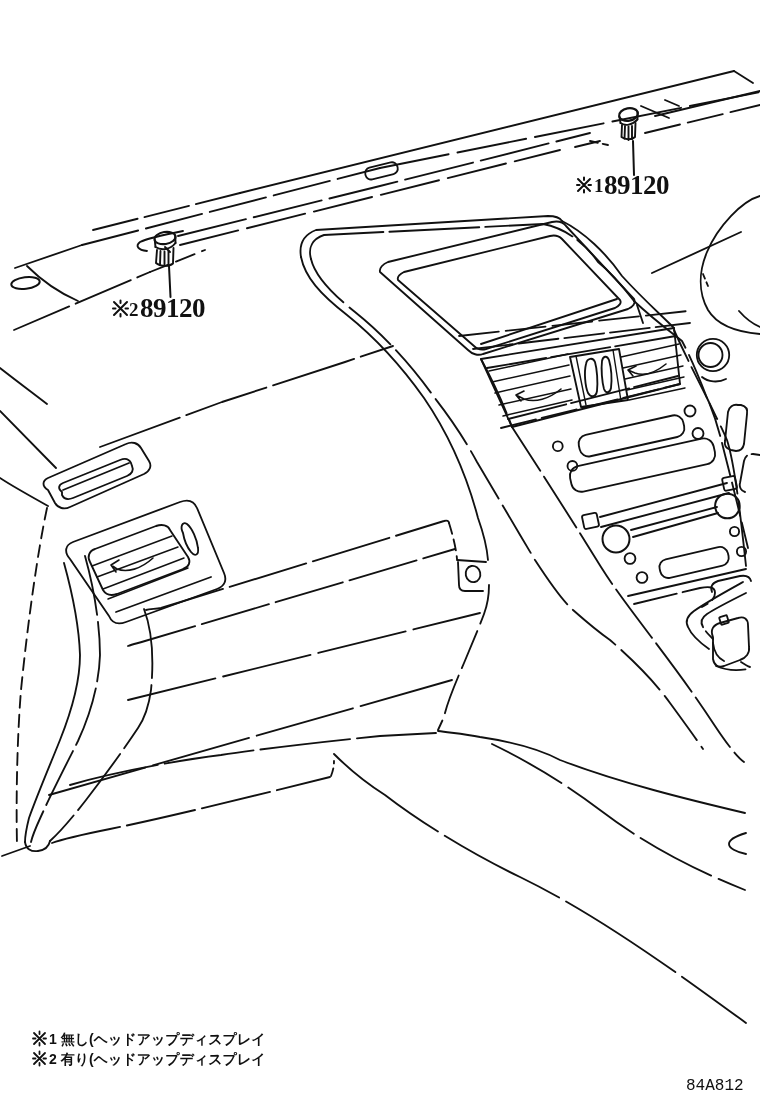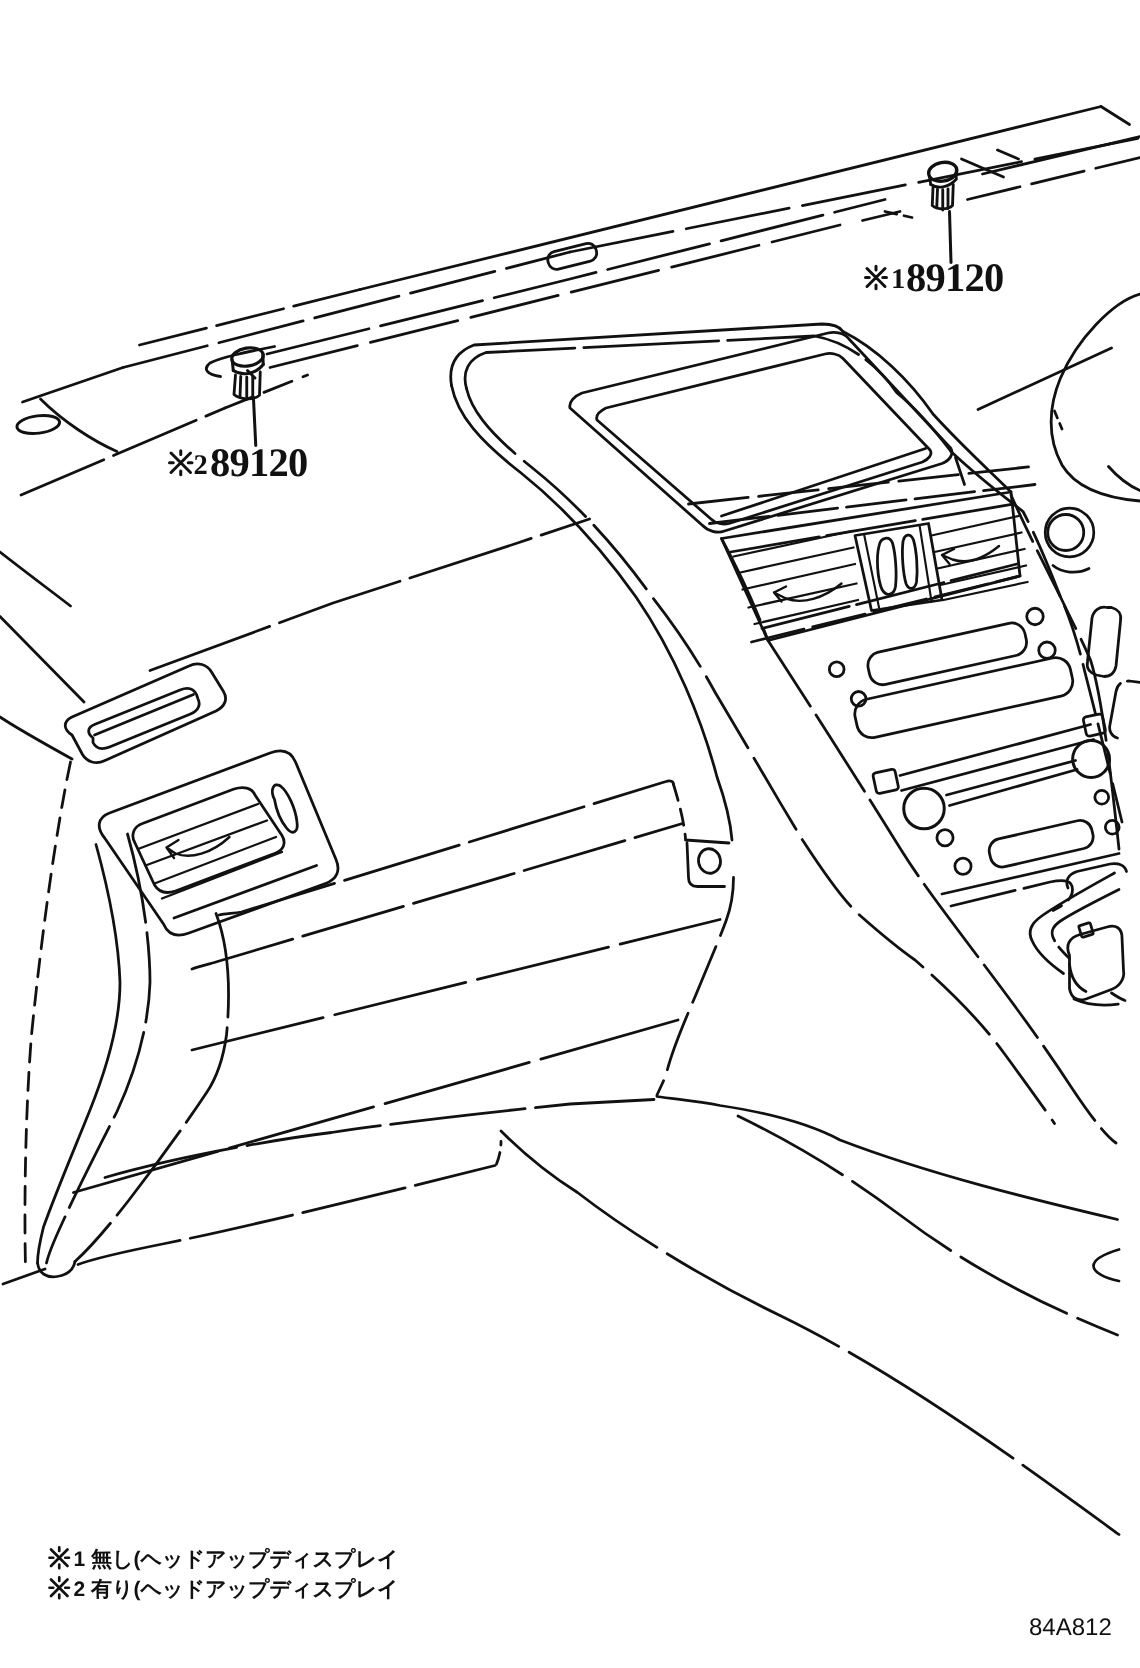--- a/index.html
+++ b/index.html
@@ -312,14 +312,14 @@
 
 <g stroke-width="1.8">
 <path d="M34,1053 L45,1064 M45,1053 L34,1064 M39.5,1051.5 L39.5,1054 M39.5,1063 L39.5,1065.5 M33,1058.5 L35.5,1058.5 M43.5,1058.5 L46,1058.5"></path>
 </g>
 </svg>
 
 <div style="position:absolute;left:49px;top:1031px;font-size:14px;font-weight:bold;color:#111;width:216px;overflow:hidden;white-space:nowrap;">1 無し(ヘッドアップディスプレイ)</div>
 
 <div style="position:absolute;left:49px;top:1051px;font-size:14px;font-weight:bold;color:#111;width:216px;overflow:hidden;white-space:nowrap;">2 有り(ヘッドアップディスプレイ)</div>
 
-<div style="position:absolute;left:686px;top:1077px;font-size:16px;color:#111;">84A812</div>
+<div style="position:absolute;left:686px;top:1077px;font-size:16px;color:#111;font-family:Liberation Mono, monospace;">84A812</div>
 </div>
 
 </body></html>

